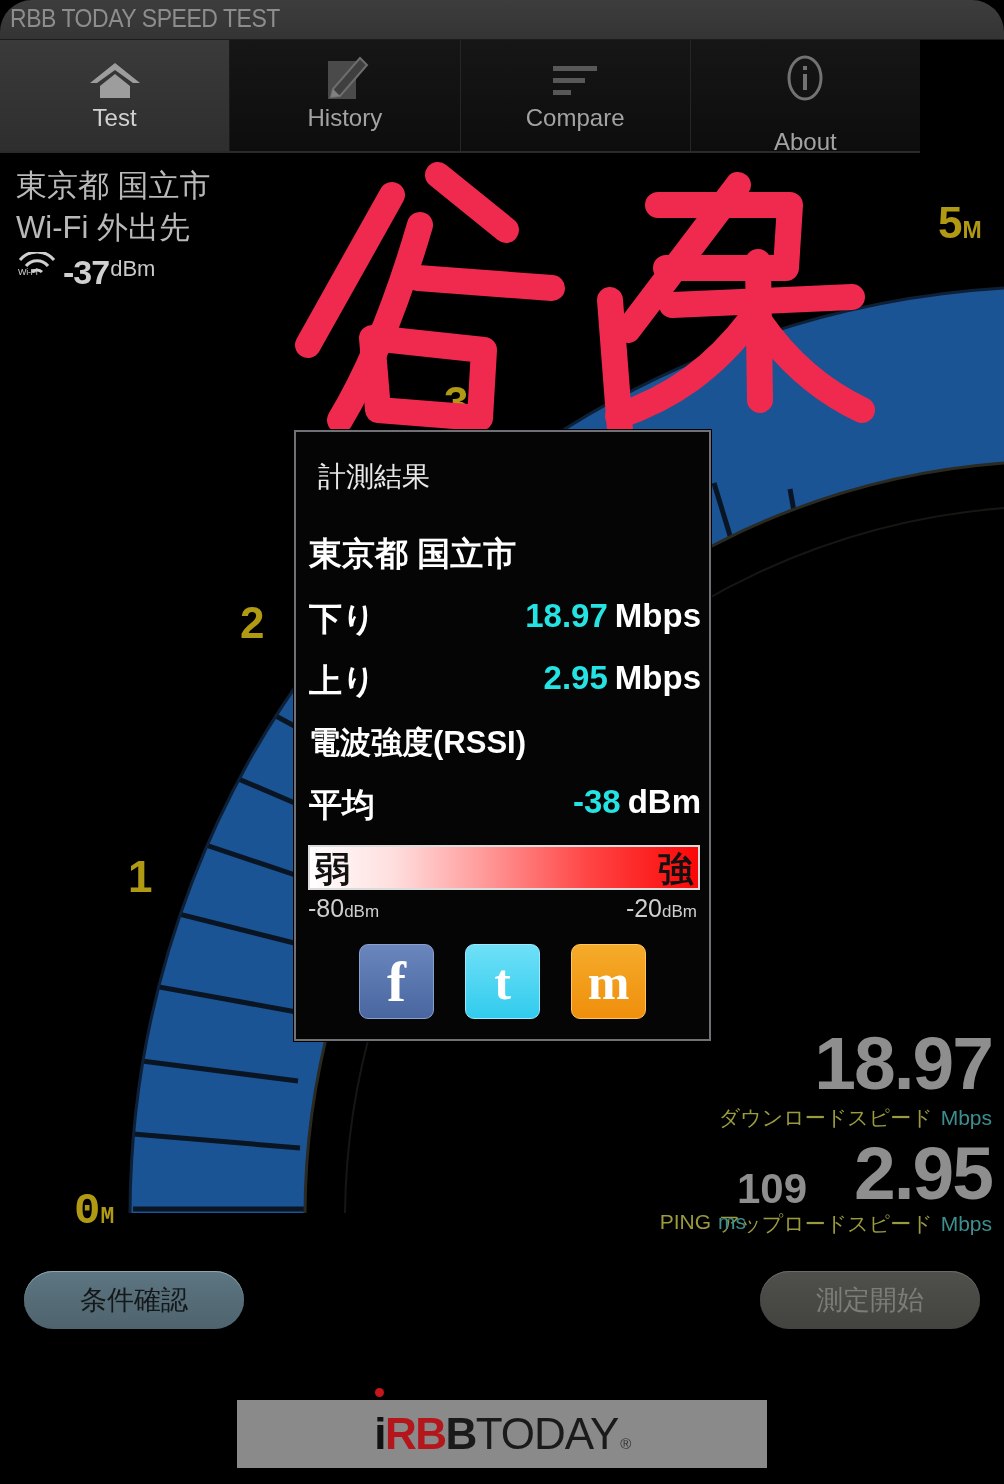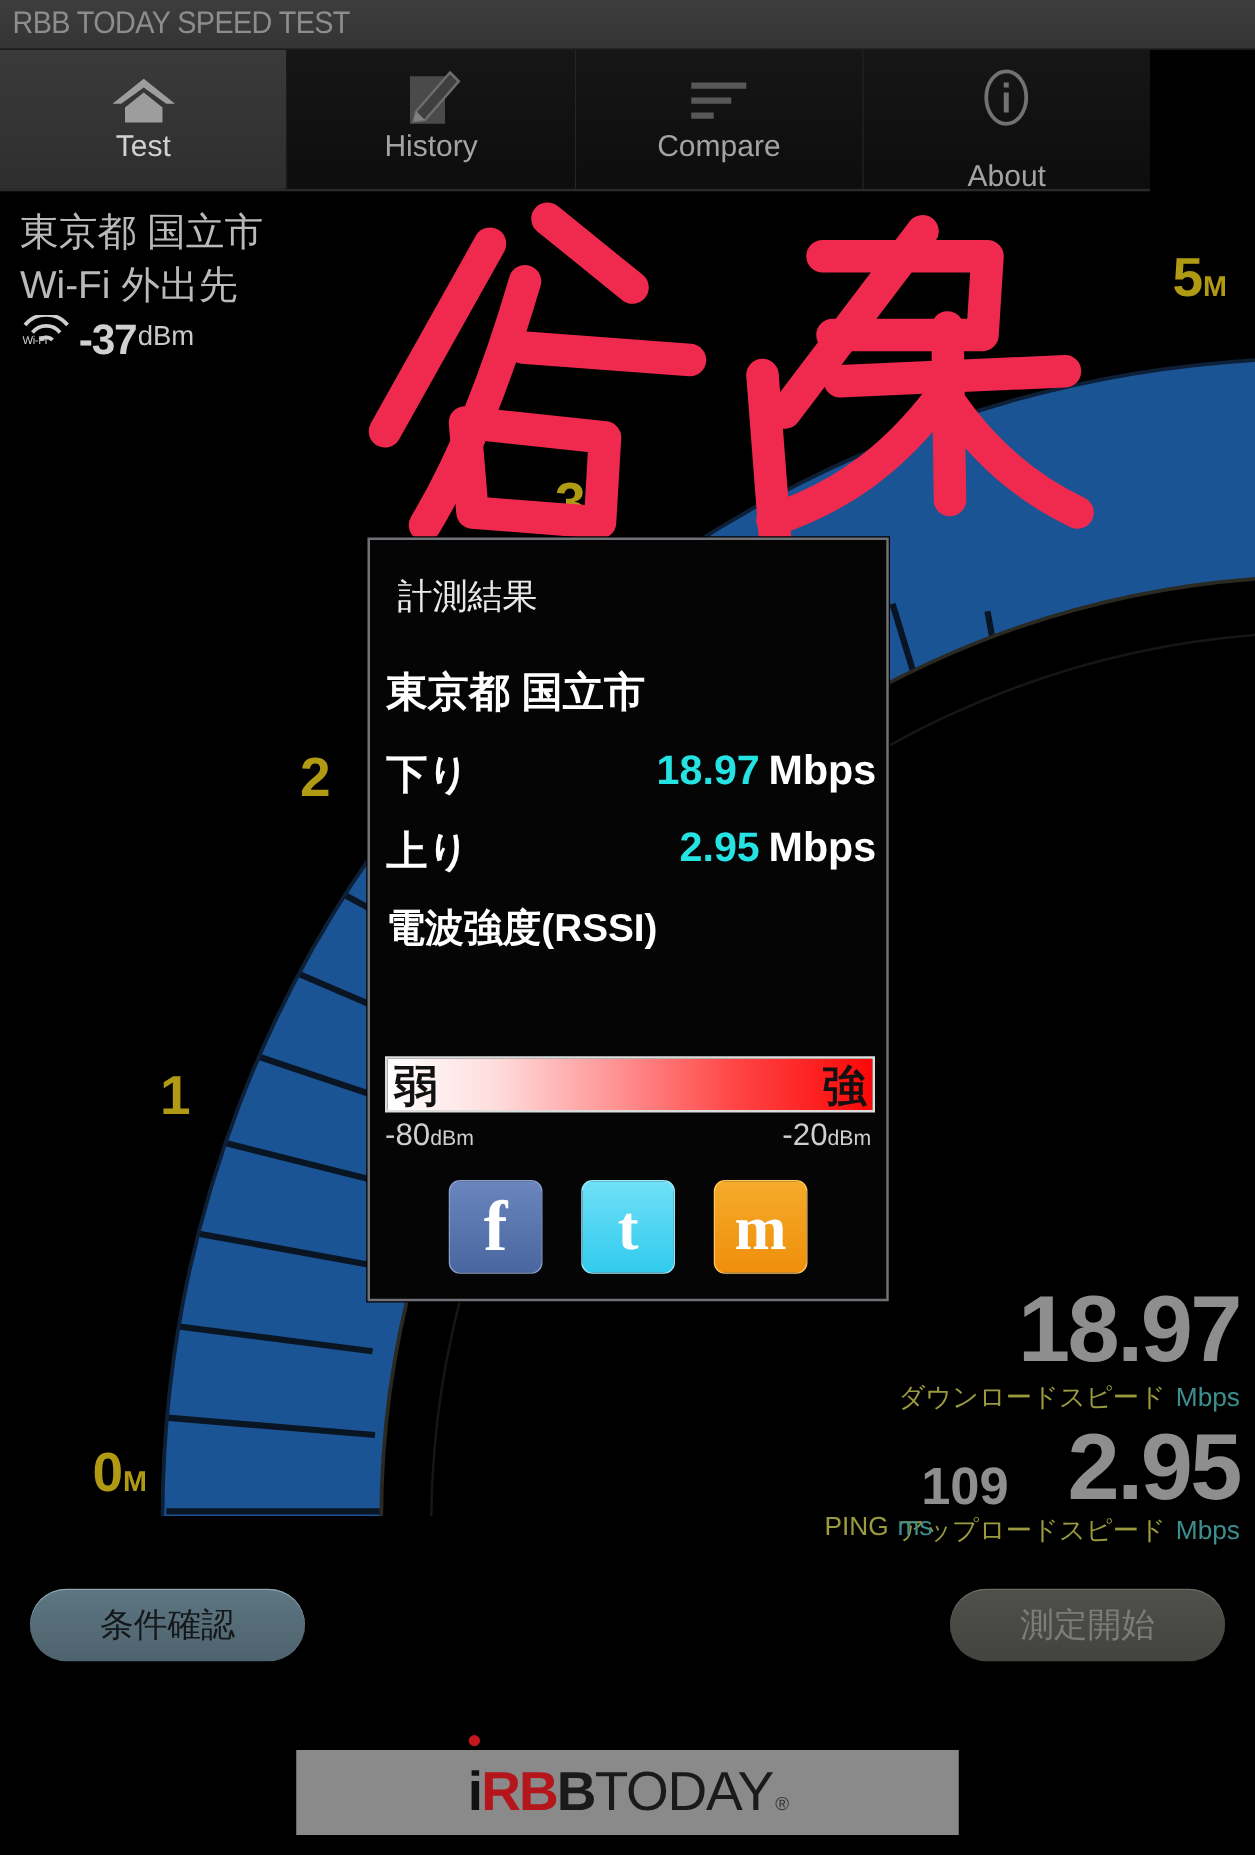--- a/index.html
+++ b/index.html
@@ -1,20 +1,20 @@
 <!DOCTYPE html>
 <html><head>
 <meta charset="utf-8">
 <style>
   * { margin:0; padding:0; box-sizing:border-box; }
   html,body{
     width:1004px; height:1484px; background:#000; overflow:hidden;
     font-family:"Liberation Sans","DejaVu Sans",sans-serif;
   }
-  #app{ position:relative; width:1004px; height:1484px; background:#000; overflow:hidden; }
+  #app{ position:relative; width:1004px; height:1484px; background:#000; overflow:hidden;border-radius:32px; }
 
   
   .titlebar{
     position:absolute; left:0; top:0; width:1004px; height:40px;
     background:linear-gradient(#3d3d3d,#343434);
     border-bottom:1px solid #1c1c1c;
   }
   .titlebar .txt{
     position:absolute; left:10px; top:4px;
     font-size:25px; letter-spacing:-0.5px; color:#8d8d8d;
@@ -243,21 +243,21 @@
         </g>
       </g>
 
       <path d="M 130 1060 A 930 930 0 0 1 1004 135" fill="none" stroke="#0d2038" stroke-width="3"></path>
 
       <path d="M 305 1060 A 755 755 0 0 1 1004 310" fill="none" stroke="#2a2a22" stroke-width="3"></path>
       <path d="M 345 1060 A 715 715 0 0 1 1004 355" fill="none" stroke="#1c1c18" stroke-width="2" opacity="0.8"></path>
     </svg>
   </div>
 
-  <div class="gnum" style="left:74px; top:1154px;">
+  <div class="gnum" style="left:74px; top:1186px;font-family:Liberation Mono, monospace;">
     <span>0</span><span class="sm">M</span>
   </div>
   <div class="gnum" style="left:128px; top:852px;">
     <span>1</span>
   </div>
   <div class="gnum" style="left:240px; top:598px;">
     <span>2</span>
   </div>
   <div class="gnum" style="left:444px; top:378px;">
     <span>3</span>
@@ -318,20 +318,26 @@
 
     <div class="row" style="top:227px;">
       <span class="k">上り</span>
       <span class="v">
         <span class="num">2.95</span><span class="u">Mbps</span>
       </span>
     </div>
 
     <div class="dlg-rssi-label">電波強度(RSSI)</div>
 
+    <div class="row" style="top:351px;">
+      <span class="k">平均</span>
+      <span class="v">
+        <span class="num">-38</span><span class="u">dBm</span>
+      </span>
+    </div>
 
     <div class="bar-wrap">
       <span class="weak">弱</span>
       <span class="strong">強</span>
     </div>
     <div class="bar-min">
       <span>-80</span><span class="du">dBm</span>
     </div>
     <div class="bar-max">
       <span>-20</span><span class="du">dBm</span>

